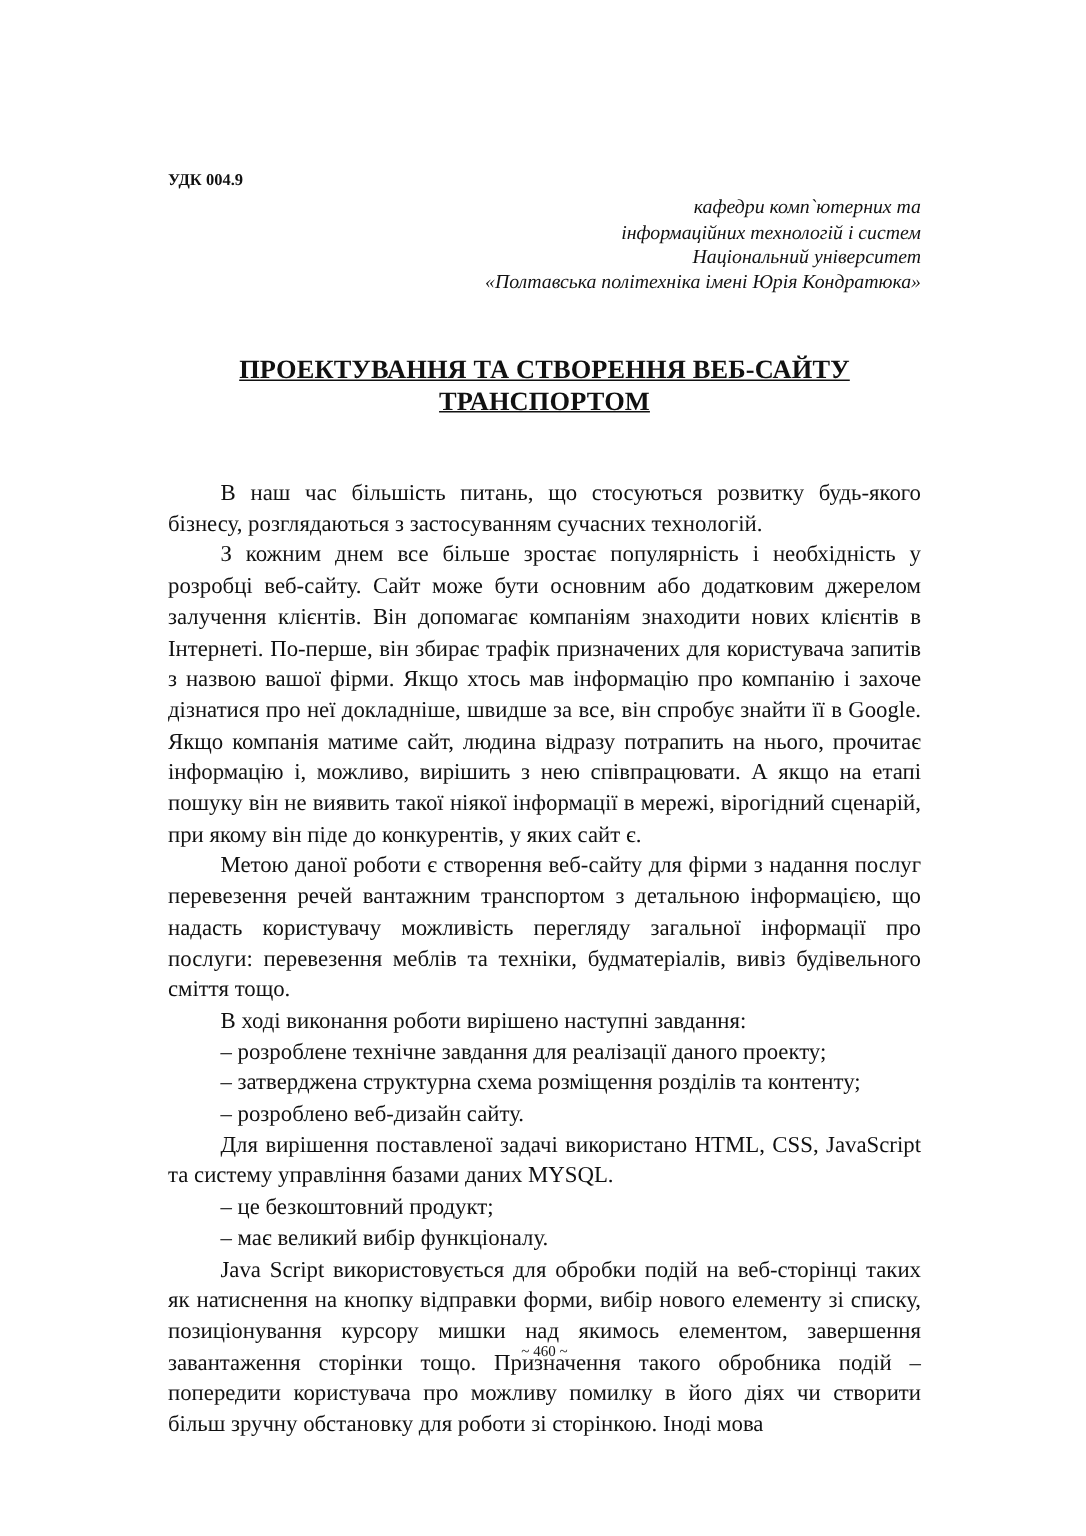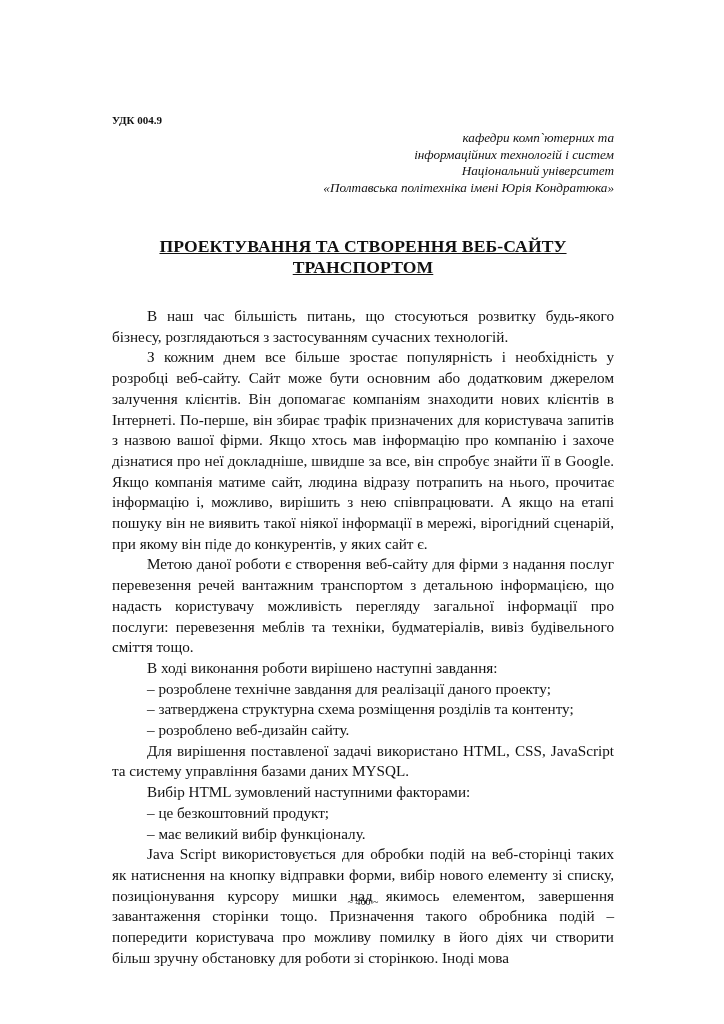--- a/index.html
+++ b/index.html
@@ -4,21 +4,21 @@
   <style>
     html, body { margin: 0; padding: 0; }
     body {
       width: 724px; height: 1024px; background: #ffffff; position: relative; overflow: hidden;
       font-family: "Liberation Serif", "DejaVu Serif", serif; color: #111;
     }
     .page { position: absolute; left: 112px; top: 0; width: 502px; }
     .udk { position: absolute; top: 114px; left: 0; font-weight: bold; font-size: 11px; }
     .authors { position: absolute; top: 130px; right: 0; text-align: right; font-style: italic; font-size: 13.2px; line-height: 16.6px; }
     .title { position: absolute; top: 236px; left: 0; width: 502px; text-align: center; font-weight: bold; font-size: 17.6px; line-height: 20.5px; letter-spacing: 0.1px; text-decoration: underline; }
-    .body { position: absolute; top: 306px; left: 0; width: 502px; font-size: 15.2px; line-height: 20.7px; text-align: justify; }
+    .body { position: absolute; top: 319px; left: 0; width: 502px; font-size: 15.2px; line-height: 20.7px; text-align: justify; }
     .body p { margin: 0; text-indent: 35px; }
     .body p.li { text-indent: 35px; text-align: left; }
     .pagenum { position: absolute; top: 896px; left: 0; width: 502px; text-align: center; font-size: 10px; }
   </style>
 </head>
 <body>
 
 <div class="page">
   <div class="udk">УДК 004.9</div>
 
@@ -36,20 +36,19 @@
 
   <div class="body">
     <p>В наш час більшість питань, що стосуються розвитку будь-якого бізнесу, розглядаються з застосуванням сучасних технологій.</p>
     <p>З кожним днем все більше зростає популярність і необхідність у розробці веб-сайту. Сайт може бути основним або додатковим джерелом залучення клієнтів. Він допомагає компаніям знаходити нових клієнтів в Інтернеті. По-перше, він збирає трафік призначених для користувача запитів з назвою вашої фірми. Якщо хтось мав інформацію про компанію і захоче дізнатися про неї докладніше, швидше за все, він спробує знайти її в Google. Якщо компанія матиме сайт, людина відразу потрапить на нього, прочитає інформацію і, можливо, вирішить з нею співпрацювати. А якщо на етапі пошуку він не виявить такої ніякої інформації в мережі, вірогідний сценарій, при якому він піде до конкурентів, у яких сайт є.</p>
     <p>Метою даної роботи є створення веб-сайту для фірми з надання послуг перевезення речей вантажним транспортом з детальною інформацією, що надасть користувачу можливість перегляду загальної інформації про послуги: перевезення меблів та техніки, будматеріалів, вивіз будівельного сміття тощо.</p>
     <p class="li">В ході виконання роботи вирішено наступні завдання:</p>
     <p class="li">– розроблене технічне завдання для реалізації даного проекту;</p>
     <p class="li">– затверджена структурна схема розміщення розділів та контенту;</p>
     <p class="li">– розроблено веб-дизайн сайту.</p>
     <p>Для вирішення поставленої задачі використано HTML, CSS, JavaScript та систему управління базами даних MYSQL.</p>
-    <p class="li">Вибір HTML зумовлений наступними факторами:</p>
     <p class="li">– це безкоштовний продукт;</p>
     <p class="li">– має великий вибір функціоналу.</p>
     <p>Java Script використовується для обробки подій на веб-сторінці таких як натиснення на кнопку відправки форми, вибір нового елементу зі списку, позиціонування курсору мишки над якимось елементом, завершення завантаження сторінки тощо. Призначення такого обробника подій – попередити користувача про можливу помилку в його діях чи створити більш зручну обстановку для роботи зі сторінкою. Іноді мова</p>
   </div>
 
   <div class="pagenum">~ 460 ~</div>
 </div>
 
 </body></html>

